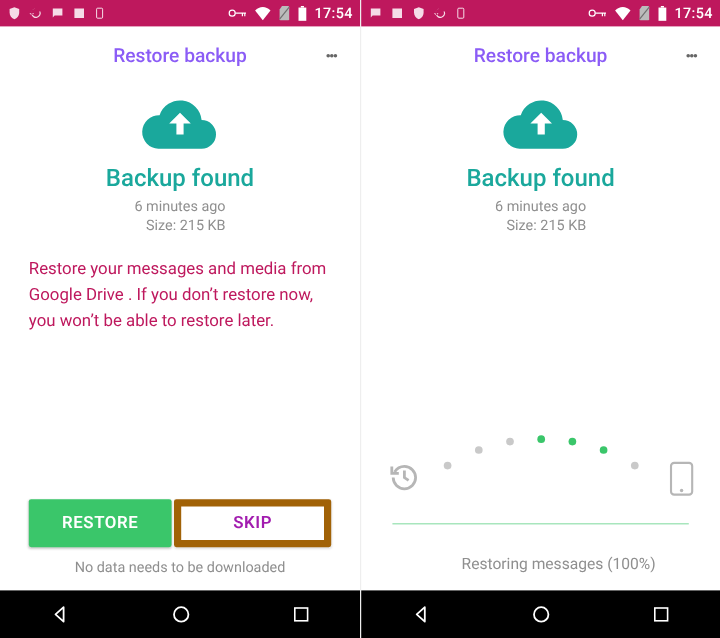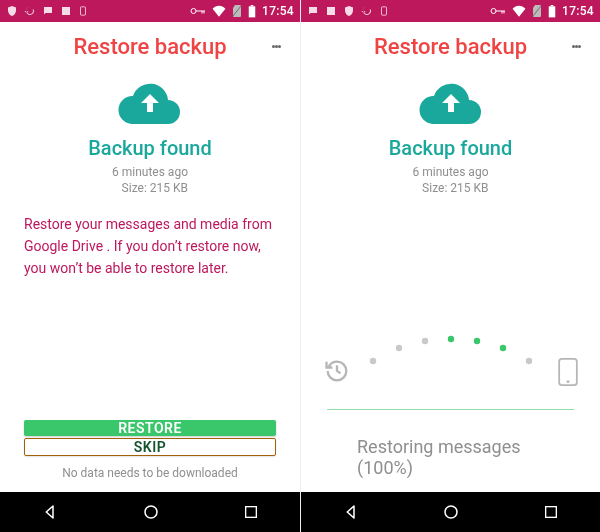--- a/index.html
+++ b/index.html
@@ -9,50 +9,50 @@
   .phone + .phone { border-left: 1px solid #eee; }
 
   
   .status { height: 22px; background: #be185d; color: #fff; display: flex; align-items: center; justify-content: space-between; padding: 0 6px; font-size: 11px; gap: 44px; }
   .status .left, .status .right { display: flex; align-items: center; gap: 6px; }
   .status svg { display: block; }
   .status .clock { font-size: 12px; font-weight: 500; letter-spacing: .3px; }
 
   
   .header { height: 48px; display: flex; align-items: center; justify-content: center; position: relative; }
-  .title { color: #ef4444; font-size: 22px; font-weight: 500; }
+  .title { color: #8b5cf6; font-size: 16px; font-weight: 500; }
   .more { position: absolute; right: 6px; top: 0; height: 48px; width: 36px; display: flex; align-items: center; justify-content: center; cursor: pointer; }
   .more .dot { width: 3px; height: 3px; background: #666; border-radius: 50%; margin: 1.5px 0; }
 
   
   .cloud-wrap { display: flex; flex-direction: column; align-items: center; padding-top: 10px; }
   .cloud-wrap svg { display: block; }
   .found { color: #1aa89c; font-size: 20px; font-weight: 500; margin-top: 10px; }
   .meta { color: #8f8f8f; font-size: 12px; margin-top: 4px; line-height: 1.35; text-align: right; }
 
   
   .body { flex: 1; display: flex; flex-direction: column; }
   .explain { color: #be185d; font-size: 14px; line-height: 1.55; padding: 18px 24px 0 24px; }
 
   
-  .button-row { display: flex; gap: 2px; justify-content: space-between; padding: 0 24px; margin-top: auto; margin-bottom: 10px; flex-direction: column; }
+  .button-row { display: flex; gap: 2px; justify-content: space-between; padding: 0 24px; margin-top: auto; margin-bottom: 10px; }
   .btn { flex: 1; height: 40px; border-radius: 2px; display: flex; align-items: center; justify-content: center; font-size: 14px; font-weight: 600; letter-spacing: .5px; cursor: pointer; }
   .btn.primary { background: #3ac66a; color: #fff; box-shadow: 0 1px 2px rgba(0,0,0,.2); }
-  .btn.secondary { background: #fff; color: #14532d; border: 1px solid #a16207; box-shadow: 0 1px 2px rgba(0,0,0,.12); }
+  .btn.secondary { background: #fff; color: #a21caf; border: 6px solid #a16207; box-shadow: 0 1px 2px rgba(0,0,0,.12); }
   .footnote { color: #8f8f8f; font-size: 12px; text-align: center; margin-bottom: 12px; }
 
   
   .progress-area { margin-top: auto; display: flex; flex-direction: column; align-items: center; padding: 0 26px 14px 26px; }
   .arc-row { position: relative; width: 248px; height: 60px; }
   .arc-row svg.arc { position: absolute; left: 0; top: 0; }
   .end-icon { position: absolute; top: 26px; }
   .end-icon.left { left: -4px; }
   .end-icon.right { right: -4px; }
   .underline { width: 100%; height: 1px; background: #3ac66a; margin-top: 18px; opacity: .55; }
-  .progress-text { color: #8f8f8f; font-size: 18px; margin-top: 26px; margin-left: 30px; }
+  .progress-text { color: #8f8f8f; font-size: 13px; margin-top: 26px; margin-left: 30px; }
 
   
   .nav { height: 40px; background: #000; display: flex; align-items: center; justify-content: space-around; }
   .nav svg { display: block; }
 </style>
 </head>
 <body>
 
 <div class="wrap">
 

